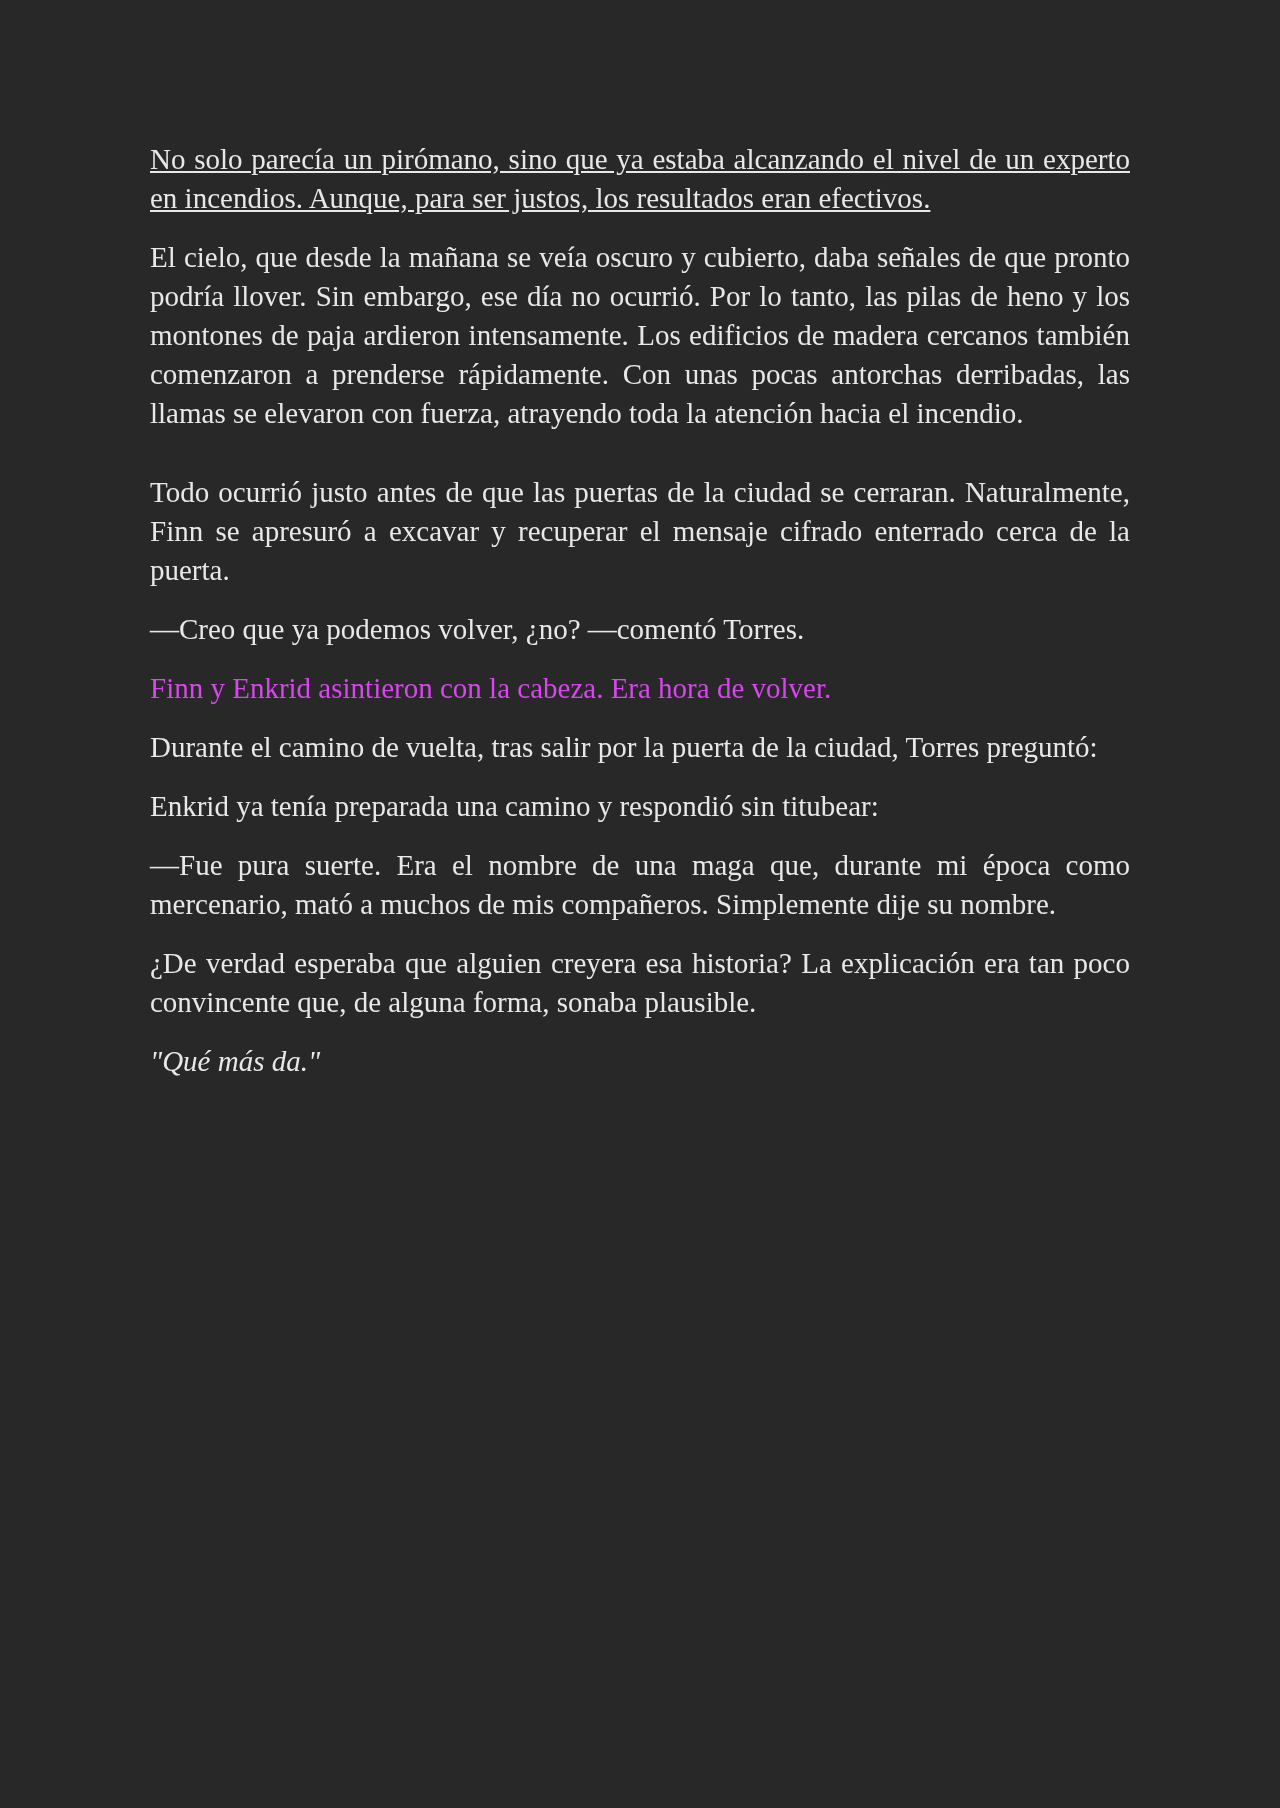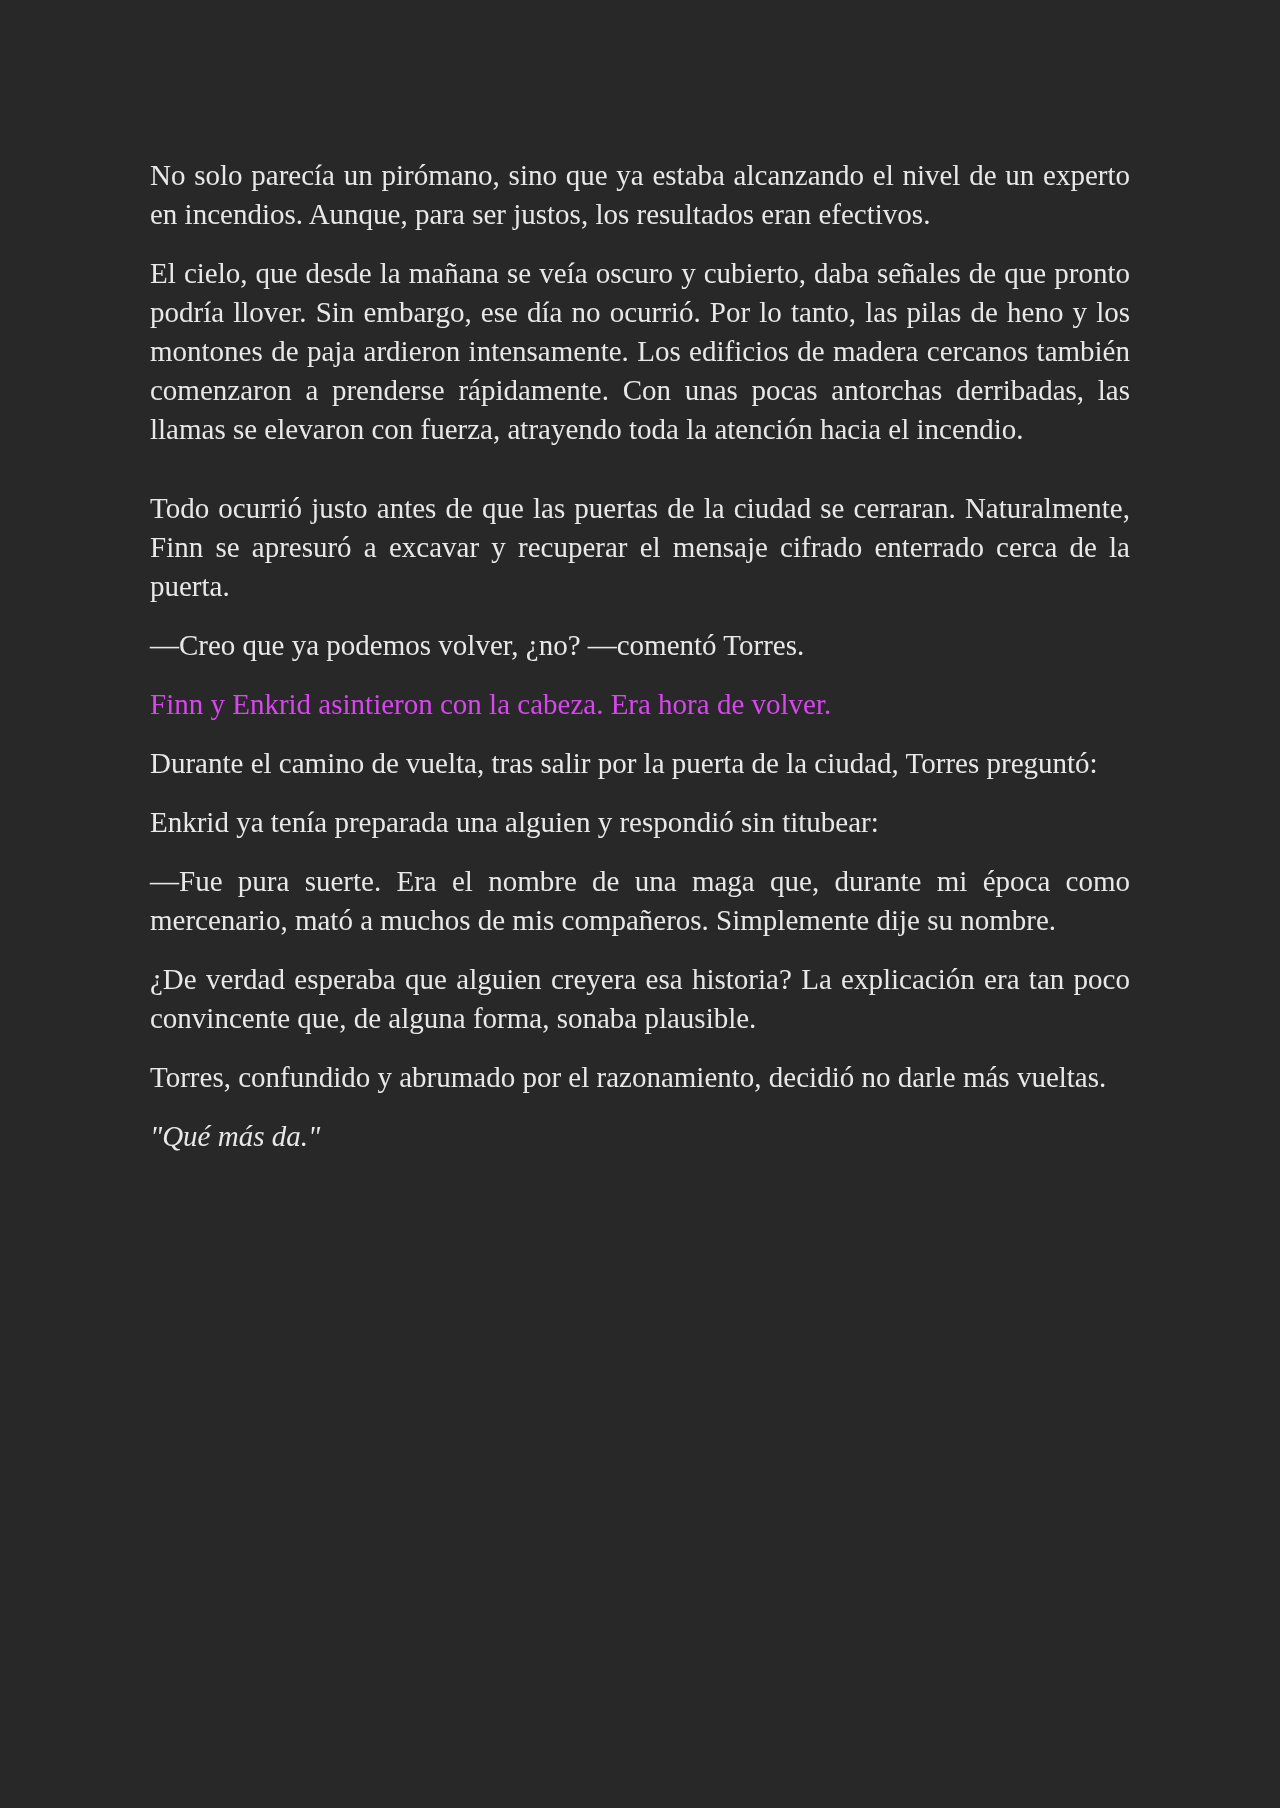--- a/index.html
+++ b/index.html
@@ -24,37 +24,37 @@
     font-size: 29px;
     line-height: 39px;
     color: #e8e8e8;
     text-align: justify;
     text-justify: inter-word;
     hyphens: none;
     -webkit-hyphens: none;
     word-spacing: normal;
   }
   .chapter-text p:first-child {
-    margin-top: 16px;
+    margin-top: 0;
+    text-decoration: underline;
   }
   .chapter-text p.italic {
     font-style: italic;
     text-align: left;
   }
 </style>
 </head>
 <body style="background: rgb(40, 40, 40);">
 
 <main class="reader-page">
   <article class="chapter-text">
     <p style="color: rgb(232, 232, 232);">No solo parecía un pirómano, sino que ya estaba alcanzando el nivel de un experto en incendios. Aunque, para ser justos, los resultados eran efectivos.</p>
     <p style="color: rgb(232, 232, 232);">El cielo, que desde la mañana se veía oscuro y cubierto, daba señales de que pronto podría llover. Sin embargo, ese día no ocurrió. Por lo tanto, las pilas de heno y los montones de paja ardieron intensamente. Los edificios de madera cercanos también comenzaron a prenderse rápidamente. Con unas pocas antorchas derribadas, las llamas se elevaron con fuerza, atrayendo toda la atención hacia el incendio.</p>
     <p style="color: rgb(232, 232, 232); margin-top: 40px;">Todo ocurrió justo antes de que las puertas de la ciudad se cerraran. Naturalmente, Finn se apresuró a excavar y recuperar el mensaje cifrado enterrado cerca de la puerta.</p>
     <p style="color: rgb(232, 232, 232);">—Creo que ya podemos volver, ¿no? —comentó Torres.</p>
     <p style="color: #d946ef;">Finn y Enkrid asintieron con la cabeza. Era hora de volver.</p>
     <p style="color: rgb(232, 232, 232);">Durante el camino de vuelta, tras salir por la puerta de la ciudad, Torres preguntó:</p>
-    <p style="color: rgb(232, 232, 232);">Enkrid ya tenía preparada una alguien y respondió sin titubear:</p>
+    <p style="color: rgb(232, 232, 232);">Enkrid ya tenía preparada una camino y respondió sin titubear:</p>
     <p style="color: rgb(232, 232, 232);">—Fue pura suerte. Era el nombre de una maga que, durante mi época como mercenario, mató a muchos de mis compañeros. Simplemente dije su nombre.</p>
     <p style="color: rgb(232, 232, 232);">¿De verdad esperaba que alguien creyera esa historia? La explicación era tan poco convincente que, de alguna forma, sonaba plausible.</p>
-    <p style="color: rgb(232, 232, 232);">Torres, confundido y abrumado por el razonamiento, decidió no darle más vueltas.</p>
     <p class="italic" style="color: rgb(232, 232, 232);">"Qué más da."</p>
   </article>
 </main>
 
 </body></html>

